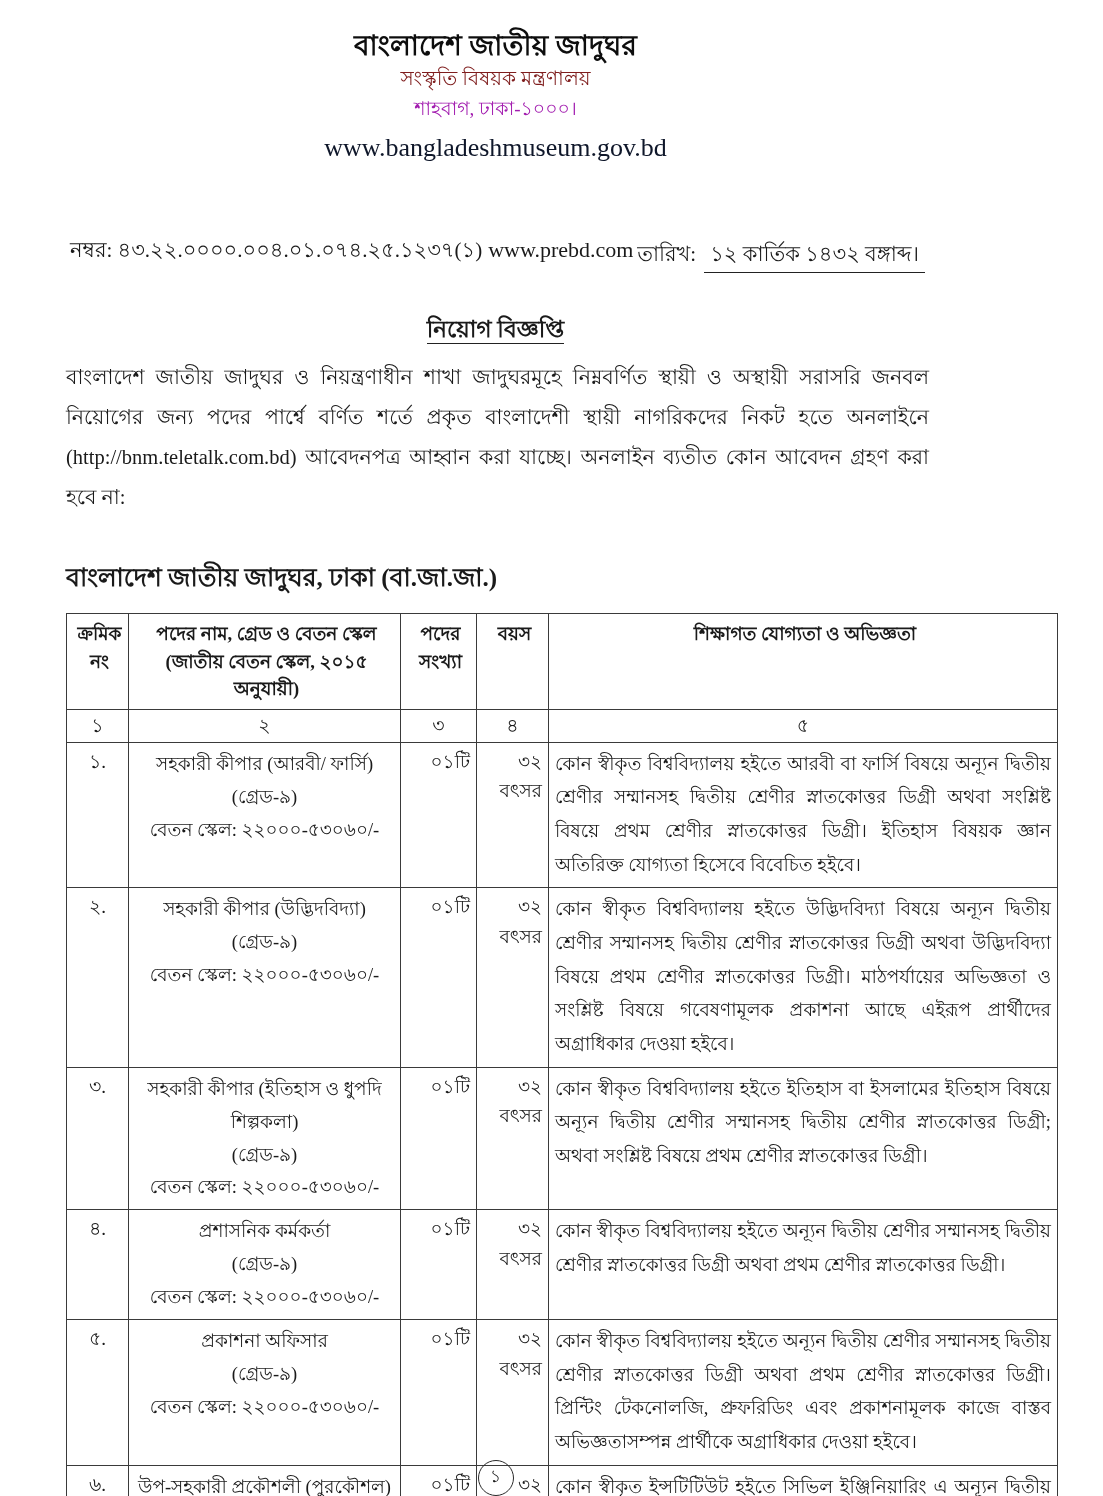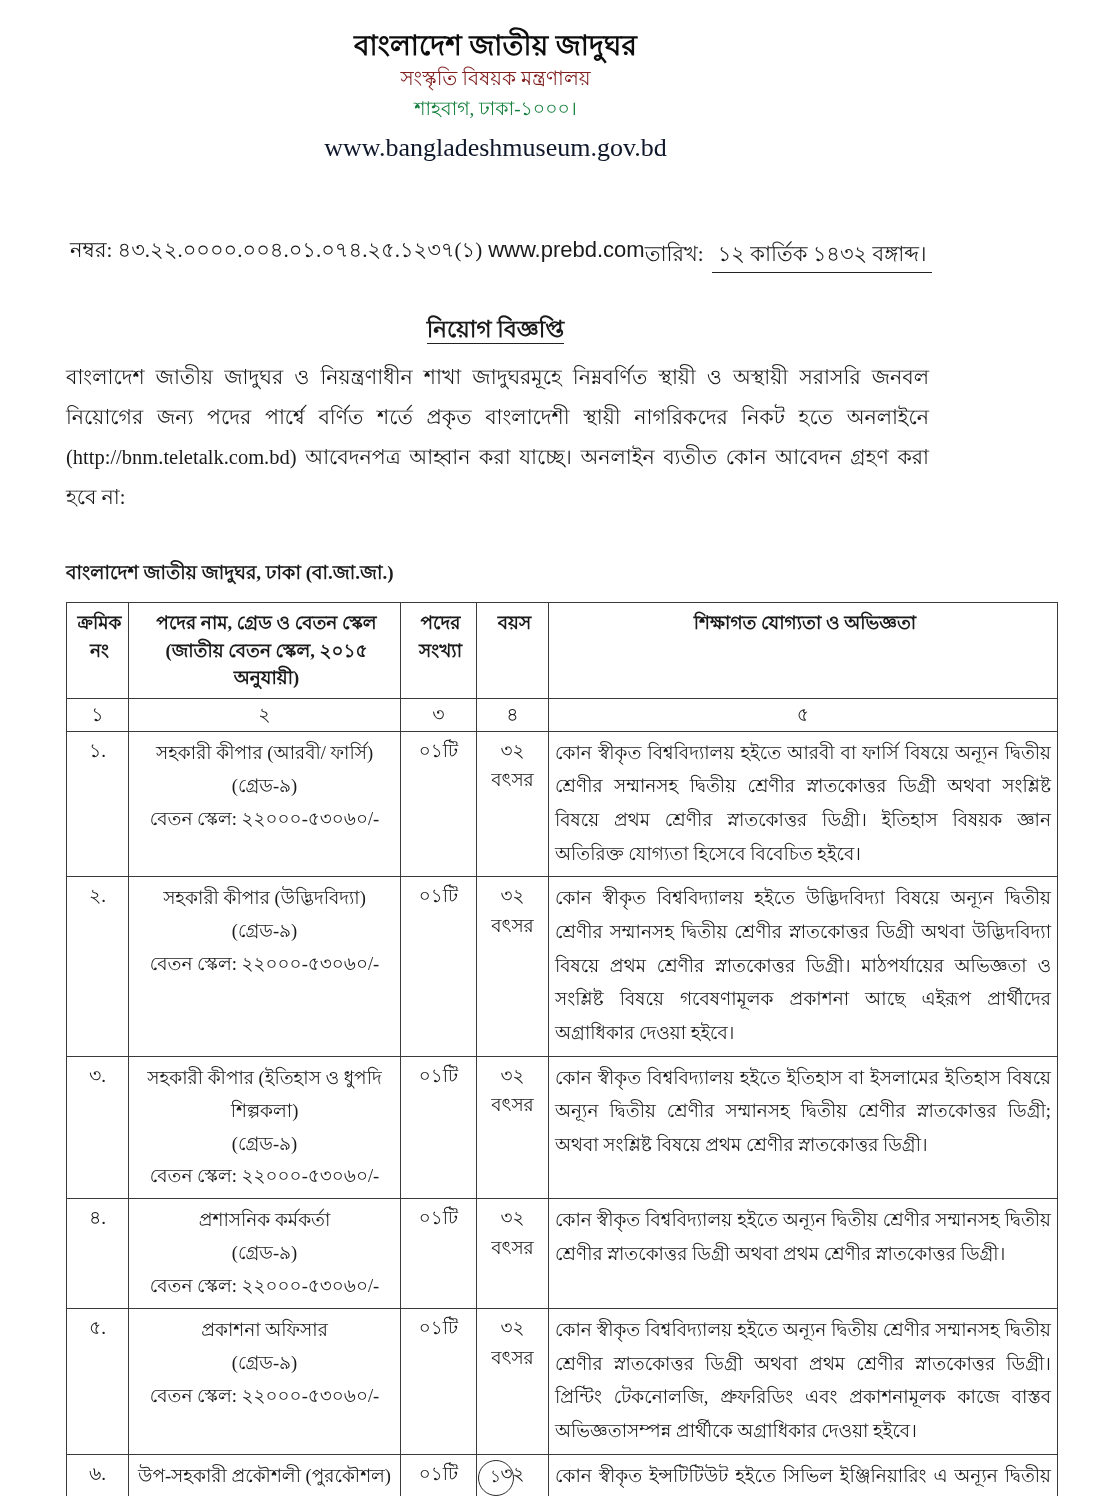--- a/index.html
+++ b/index.html
@@ -41,21 +41,21 @@
     font-size: 20px;
     font-weight: 400;
     line-height: 1.5;
     margin-top: 0;
     color: #7f1d1d;
   }
   .address {
     font-size: 19px;
     line-height: 1.5;
     margin-top: 2px;
-    color: #15803d;
+    color: #a21caf;
   }
   .website {
     font-size: 26px;
     line-height: 1.35;
     margin-top: 6px;
     color: #0f172a;
     font-family: "Liberation Serif", "DejaVu Serif", serif;
   }
 
   
@@ -66,21 +66,21 @@
     margin-top: 52px;
     padding: 0 14px 0 18px;
   }
   .memo-left {
     font-size: 21px;
     line-height: 1.4;
     padding-top: 18px;
     white-space: nowrap;
   }
   .memo-left .watermark {
-    font-family: Liberation Sans, sans-serif;
+    font-family: Liberation Serif, serif;
     font-size: 22px;
     margin-left: 6px;
   }
   .memo-right {
     display: flex;
     align-items: center;
     gap: 8px;
   }
   .date-label {
     font-size: 21px;
@@ -126,21 +126,21 @@
     text-justify: inter-word;
     padding: 0 10px 0 14px;
     margin-top: 2px;
   }
   .latin {
     font-family: "Liberation Serif", "DejaVu Serif", serif;
   }
 
   
   .section-heading {
-    font-size: 19px;
+    font-size: 25px;
     font-weight: 700;
     margin-top: 40px;
     margin-bottom: 12px;
     padding-left: 14px;
   }
 
   
   table.circular {
     border-collapse: collapse;
     width: 991px;
@@ -175,21 +175,21 @@
     padding-top: 7px;
   }
   td.post {
     text-align: center;
     font-size: 18.5px;
     line-height: 1.78;
     padding-top: 7px;
   }
   td.count,
   td.age {
-    text-align: center;
+    text-align: right;
     font-size: 18.5px;
     line-height: 1.6;
     padding-top: 7px;
   }
   td.qual {
     text-align: justify;
     text-justify: inter-word;
     font-size: 18.5px;
     line-height: 1.82;
     padding: 7px 8px 6px 8px;

